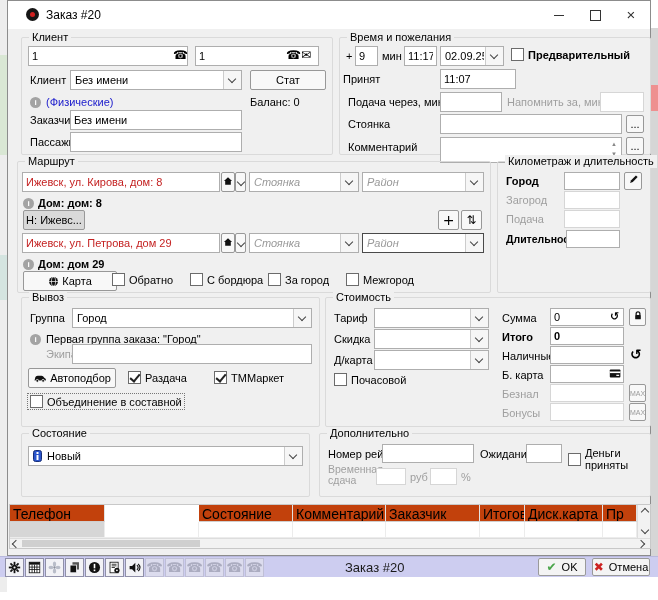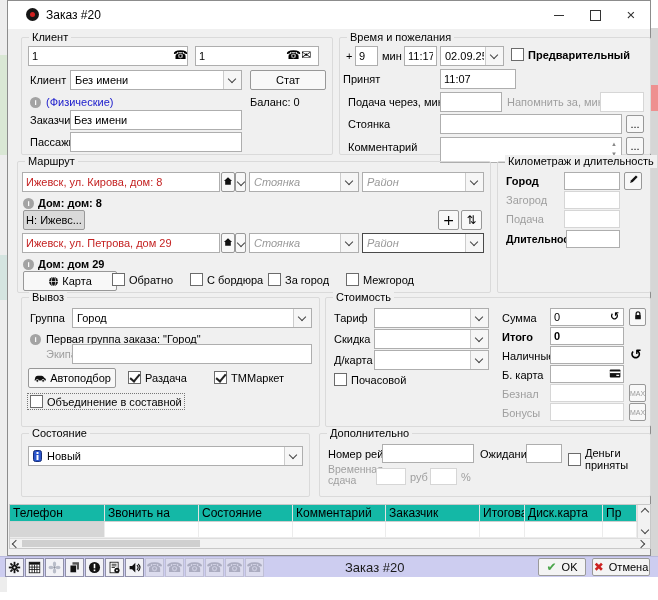--- a/index.html
+++ b/index.html
@@ -27,21 +27,21 @@
   .cph{color:#999;font-style:italic}
   .carr{position:absolute;right:0;top:0;bottom:0;width:17px;background:#f6f6f6;border-left:1px solid #ccc}
   .chev{position:absolute;width:5px;height:5px;border-right:1.4px solid #444;border-bottom:1.4px solid #444;transform:rotate(45deg);left:5px;top:5px}
   .btn{position:absolute;height:20px;background:#f8f8f8;border:1px solid #989898;border-radius:2px;box-sizing:border-box;text-align:center;font-size:11px;line-height:17px;padding:0}
   .cb{position:absolute;display:flex;align-items:center;gap:4px}
   .cbx{width:13px;height:13px;border:1px solid #6b6b6b;background:#fff;box-sizing:border-box;position:relative;flex:none}
   .cbx.on::after{content:"";position:absolute;left:3px;top:0;width:4px;height:8px;border:solid #222;border-width:0 2px 2px 0;transform:rotate(40deg)}
   .ii{display:inline-block;width:11px;height:11px;border-radius:50%;background:#a3a3a3;color:#fff;font-size:8px;font-weight:bold;text-align:center;line-height:11px;font-style:normal}
   .glyph{font-family:"DejaVu Sans",sans-serif}
   .inicon{position:absolute;top:2px;font-size:12px;line-height:15px}
-  .tblhead{position:absolute;top:0;height:17px;border-right:1px solid #e2e2e2;border-bottom:1px solid #cfcfcf;box-sizing:border-box;padding:1px 3px;font-size:12px;white-space:nowrap;overflow:hidden;background:#14b8a6}
+  .tblhead{position:absolute;top:0;height:17px;border-right:1px solid #e2e2e2;border-bottom:1px solid #cfcfcf;box-sizing:border-box;padding:1px 3px;font-size:14px;white-space:nowrap;overflow:hidden;background:#c2410c}
   .tblcell{position:absolute;top:17px;height:16px;border-right:1px solid #ececec;border-bottom:1px solid #ececec;box-sizing:border-box;background:#fff}
   .toolbar{position:absolute;left:0;top:556px;width:658px;height:21px;background:#cdcdf0;border-top:1px solid #b9b9dd;box-sizing:border-box}
   .tbtn{position:absolute;top:1px;width:19px;height:19px;background:#f2f2f6;border:1px solid #8f8fa8;box-sizing:border-box;display:flex;align-items:center;justify-content:center;padding:0}
   .tbtn.off{background:#dcdcee;border-color:#bfbfd6;color:#abacc0}
   .statusbar{position:absolute;left:0;top:577px;width:658px;height:15px;background:#f4f4f6;border-top:1px solid #d9d9d9;box-sizing:border-box;font-size:10px}
   .vline{position:absolute;width:1px;background:#ddd}
   .okbtn{position:absolute;top:1px;height:18px;background:#f4f4f4;border:1px solid #9a9a9a;border-radius:2px;box-sizing:border-box;display:flex;align-items:center;justify-content:center;gap:5px;font-size:11px;padding:0}
   .spin{position:absolute;right:2px;width:10px;font-size:6px;color:#888;text-align:center;line-height:7px}
 </style>
 </head>
@@ -341,21 +341,20 @@
       <span class="lbl gray" style="left:8px;top:30px;line-height:11px;font-size:10.5px">Временная</span>
       <span class="lbl gray" style="left:8px;top:41px;line-height:11px;font-size:10.5px">сдача</span>
       <input class="txt dis" style="left: 56px; top: 34px; width: 30px; height: 17px;">
       <span class="lbl gray" style="left:90px;top:34px">руб</span>
       <input class="txt dis" style="left: 110px; top: 34px; width: 27px; height: 17px;">
       <span class="lbl gray" style="left:141px;top:34px">%</span>
     </div>
 
     <div style="position:absolute;left:1px;top:503px;width:642px;height:45px;background:#fff;border:1px solid #c8c8c8;box-sizing:border-box">
       <div class="tblhead" style="left:0;width:95px">Телефон</div>
-      <div class="tblhead" style="left:95px;width:94px">Звонить на</div>
       <div class="tblhead" style="left:189px;width:94px">Состояние</div>
       <div class="tblhead" style="left:283px;width:93px">Комментарий</div>
       <div class="tblhead" style="left:376px;width:94px">Заказчик</div>
       <div class="tblhead" style="left:470px;width:45px">Итоговая...</div>
       <div class="tblhead" style="left:515px;width:78px">Диск.карта</div>
       <div class="tblhead" style="left:593px;width:34px">Пр</div>
       <div class="tblcell" style="left:0;width:95px;background:#d6d6d6"></div>
       <div class="tblcell" style="left:95px;width:94px"></div>
       <div class="tblcell" style="left:189px;width:94px"></div>
       <div class="tblcell" style="left:283px;width:93px"></div>

